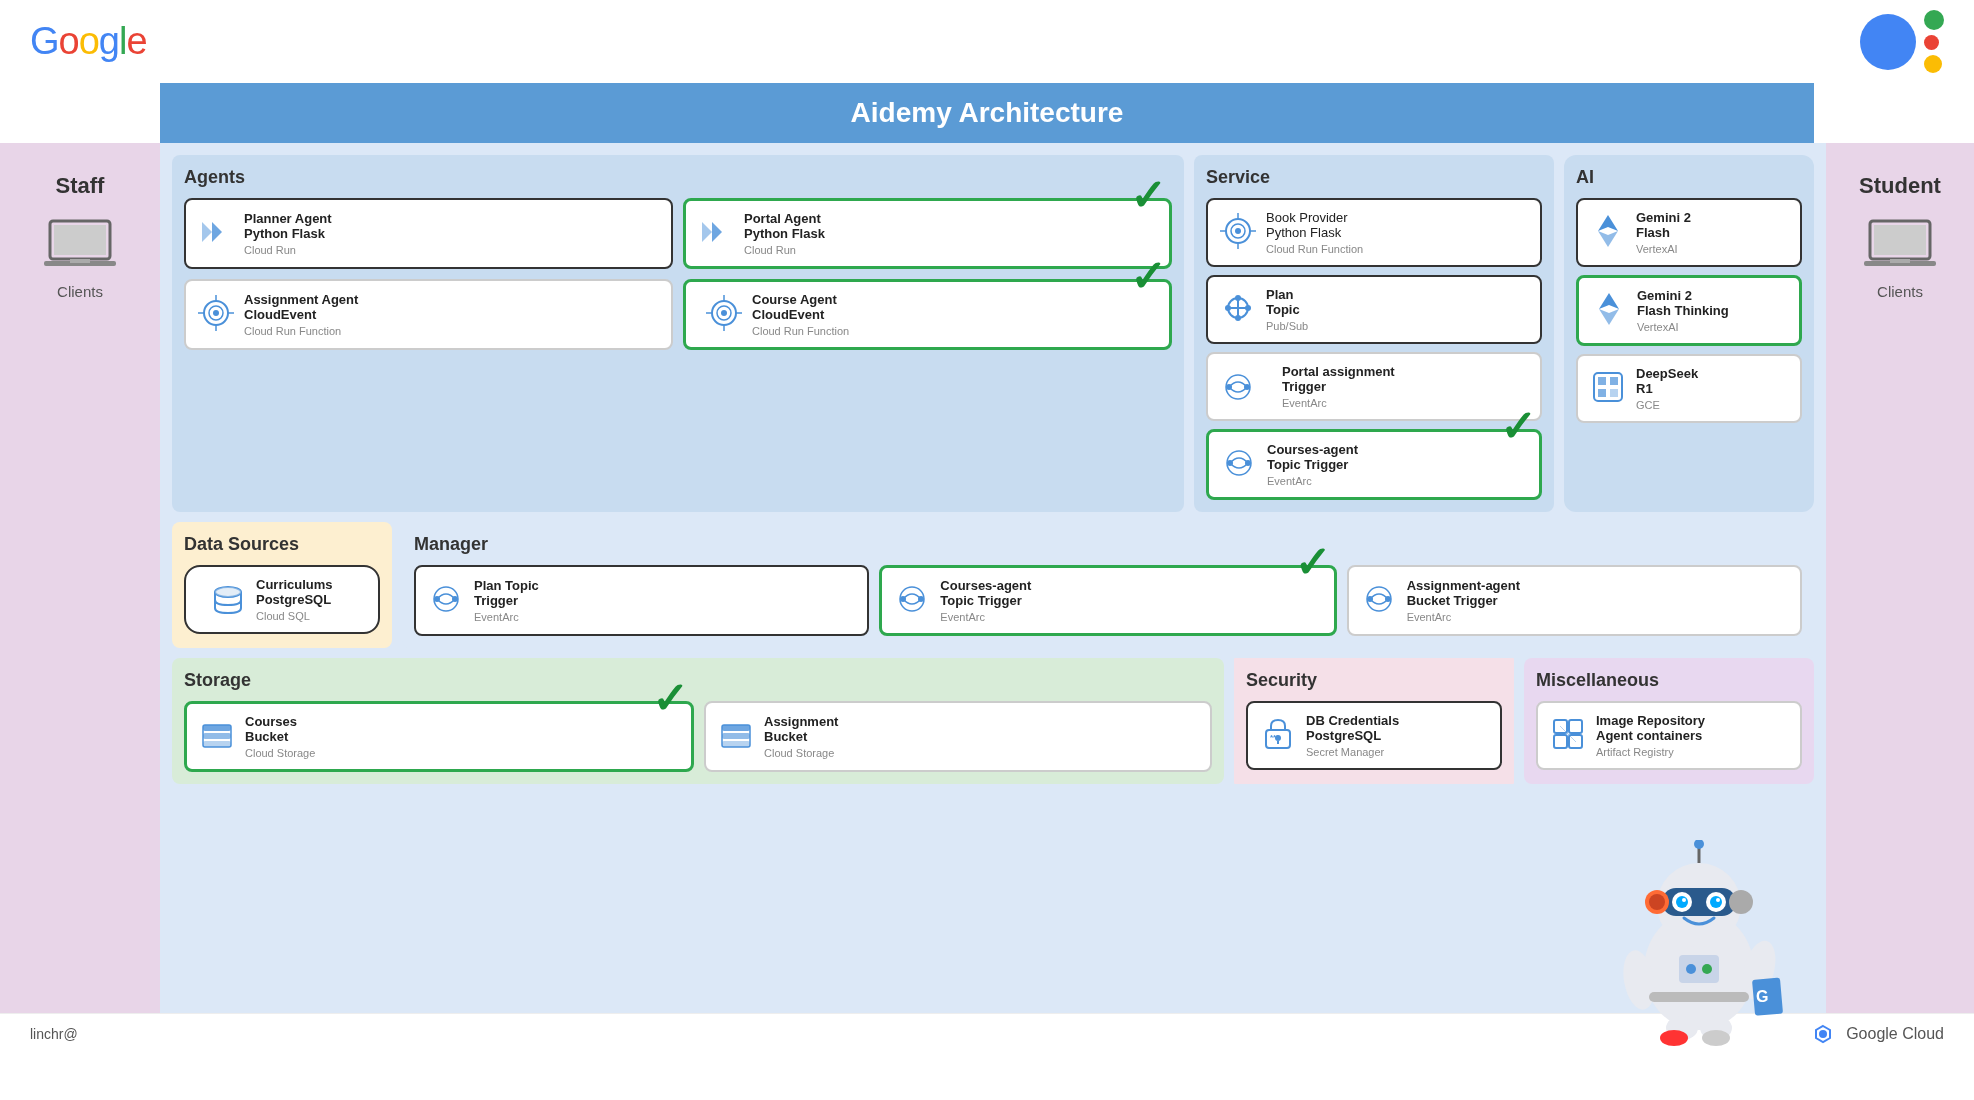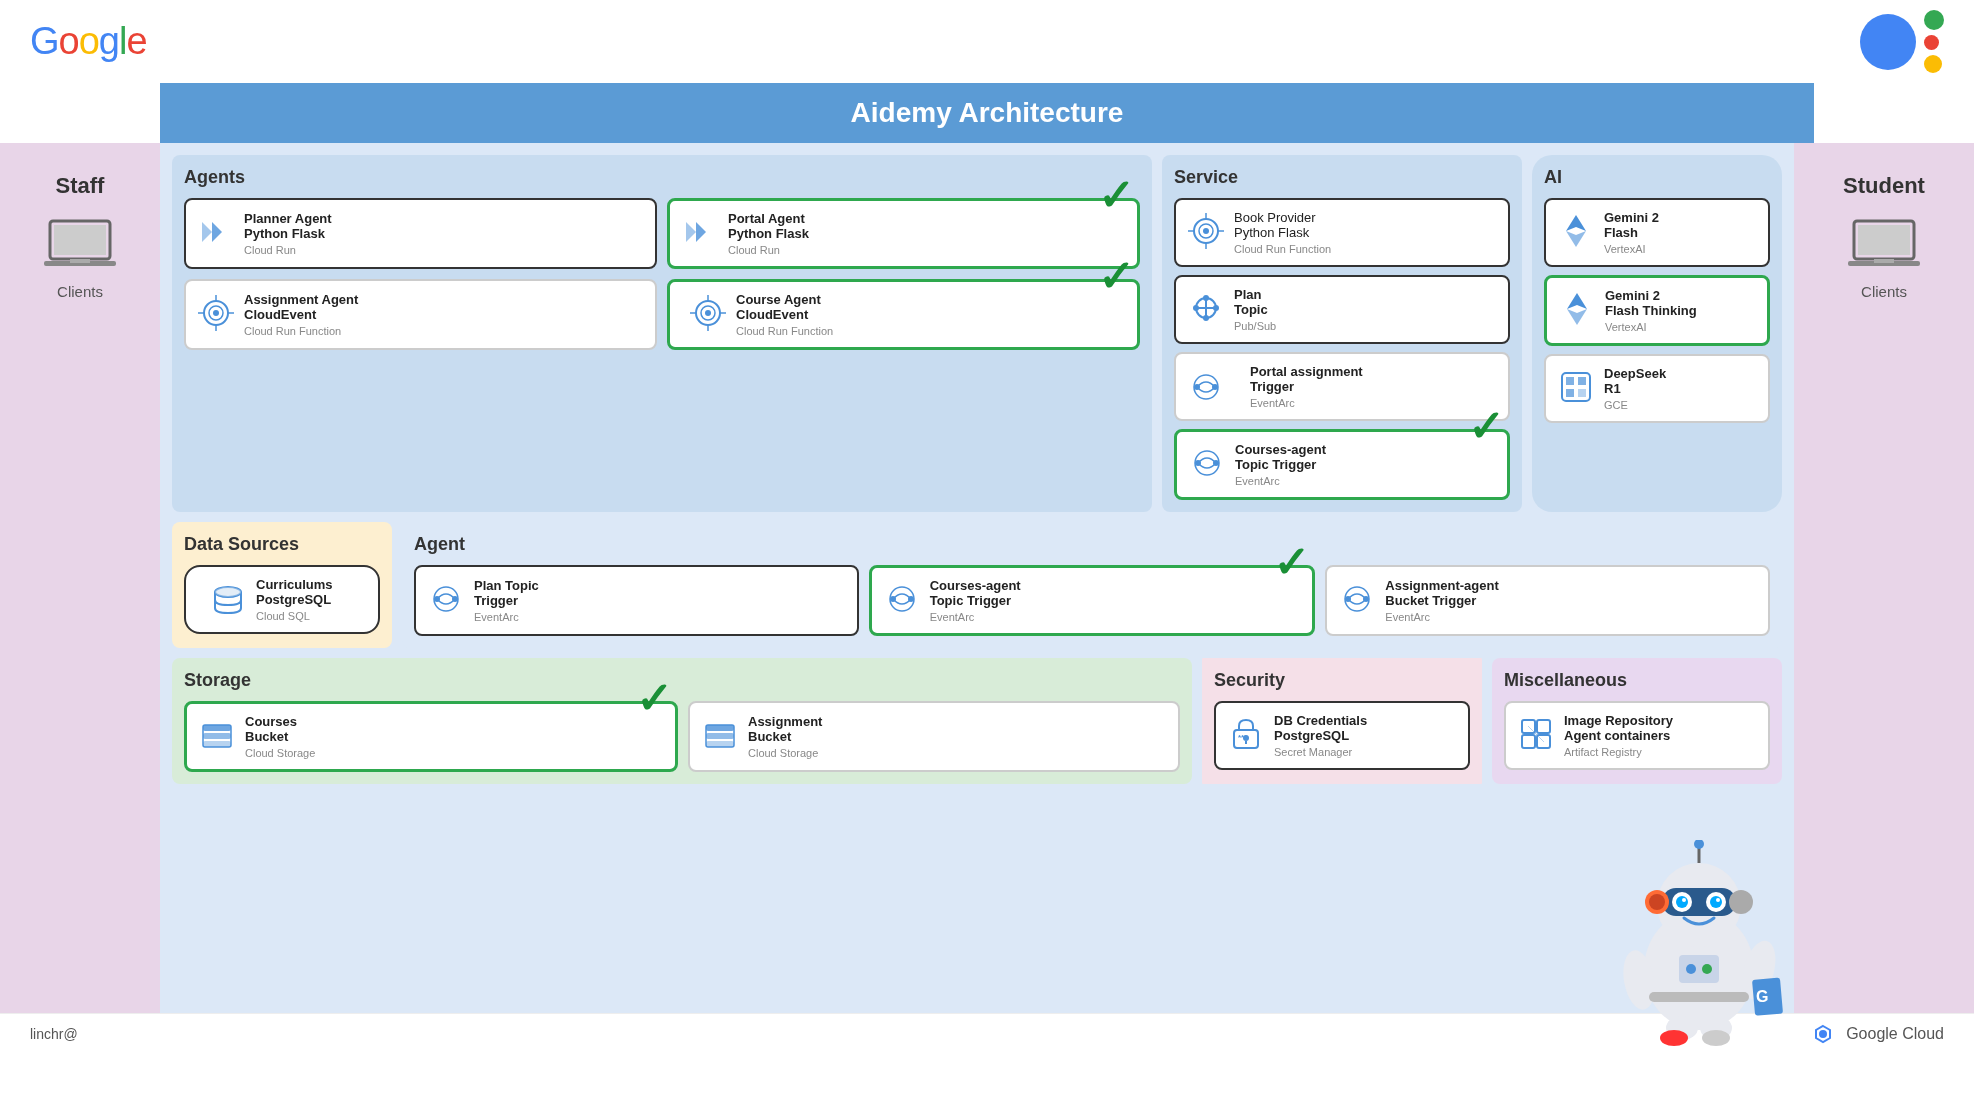--- a/index.html
+++ b/index.html
@@ -205,21 +205,21 @@
             <div>
               <div style="font-size:13px;font-weight:700;color:#222;">Courses-agent<br>Topic Trigger</div>
               <div style="font-size:11px;color:#888;margin-top:3px;">EventArc</div>
             </div>
             <div style="position:absolute;top:-28px;right:2px;font-size:44px;color:#1a8f36;font-weight:900;line-height:1;z-index:20;">✓</div>
           </div>
 
         </div>
       </div>
 
-      <div style="background:#c8dcf0;border-radius:20px;padding:12px;flex:0 0 250px;">
+      <div style="background:#c8dcf0;border-radius:12px;padding:12px;flex:0 0 250px;">
         <div style="font-size:18px;font-weight:700;margin-bottom:10px;color:#333;">AI</div>
         <div style="display:flex;flex-direction:column;gap:8px;">
 
           <div style="background:#fff;border-radius:8px;border:2.5px solid #333;padding:10px 12px;display:flex;align-items:center;gap:10px;">
             <div>
               <svg width="36" height="36" viewBox="0 0 36 36">
                 <polygon points="18,2 28,18 18,14 8,18" fill="#4a90d9"></polygon>
                 <polygon points="18,34 8,18 18,22 28,18" fill="#4a90d9" opacity="0.6"></polygon>
               </svg>
             </div>
@@ -279,21 +279,21 @@
           </div>
           <div>
             <div style="font-size:13px;font-weight:700;color:#222;">Curriculums<br>PostgreSQL</div>
             <div style="font-size:11px;color:#888;margin-top:3px;">Cloud SQL</div>
           </div>
         </div>
 
       </div>
 
       <div style="background:#dce8f7;border-radius:8px;padding:12px;flex:1;">
-        <div style="font-size:18px;font-weight:700;margin-bottom:10px;color:#333;">Agent</div>
+        <div style="font-size:18px;font-weight:700;margin-bottom:10px;color:#333;">Manager</div>
         <div style="display:flex;gap:10px;">
 
           <div style="background:#fff;border-radius:8px;border:2.5px solid #333;padding:10px 12px;display:flex;align-items:center;gap:10px;flex:1;position:relative;">
             <div>
               <svg width="36" height="36" viewBox="0 0 36 36">
                 <circle cx="18" cy="18" r="12" fill="none" stroke="#4a90d9" stroke-width="1.5"></circle>
                 <circle cx="9" cy="18" r="3" fill="#4a90d9"></circle>
                 <circle cx="27" cy="18" r="3" fill="#4a90d9"></circle>
                 <path d="M9,18 Q18,8 27,18" fill="none" stroke="#4a90d9" stroke-width="1.5"></path>
                 <path d="M9,18 Q18,28 27,18" fill="none" stroke="#4a90d9" stroke-width="1.5"></path>
@@ -469,21 +469,21 @@
             <rect x="45" y="152" width="100" height="10" rx="5" fill="#bbb"></rect>
           </svg>
         </div>
 
       </div>
 
     </div>
 
   </div>
 
-  <div style="width:180px;background:#E8D5E8;display:flex;flex-direction:column;align-items:center;padding-top:30px;">
+  <div style="width:148px;background:#E8D5E8;display:flex;flex-direction:column;align-items:center;padding-top:30px;">
     <div style="font-size:22px;font-weight:700;margin-bottom:18px;color:#333;">Student</div>
     <div>
       <svg width="72" height="56" viewBox="0 0 72 56">
         <rect x="6" y="4" width="60" height="38" rx="3" fill="none" stroke="#666" stroke-width="3"></rect>
         <rect x="10" y="8" width="52" height="30" fill="#ccc"></rect>
         <rect x="0" y="44" width="72" height="5" rx="2" fill="#888"></rect>
         <rect x="26" y="42" width="20" height="4" fill="#aaa"></rect>
       </svg>
       <div style="text-align:center;font-size:15px;color:#555;margin-top:6px;">Clients</div>
     </div>

